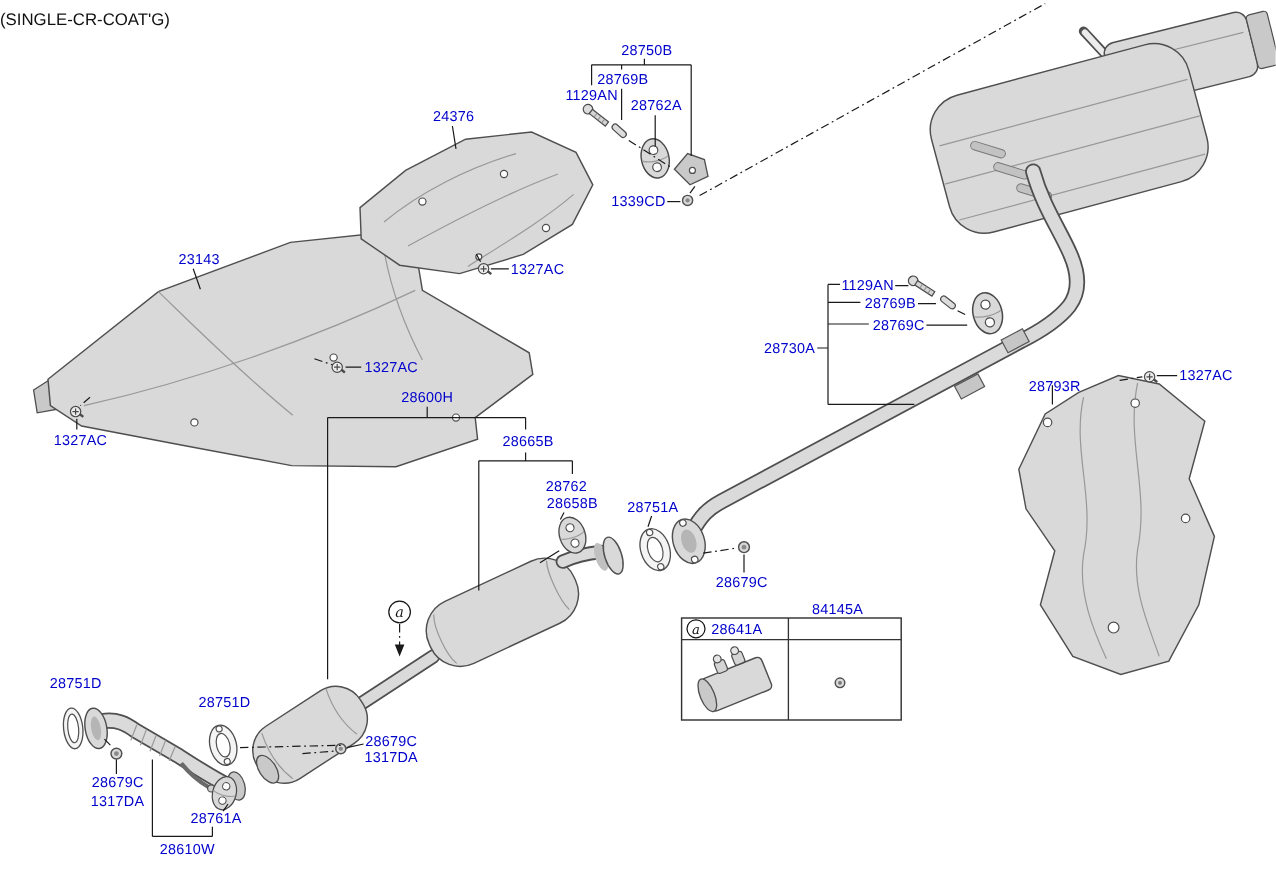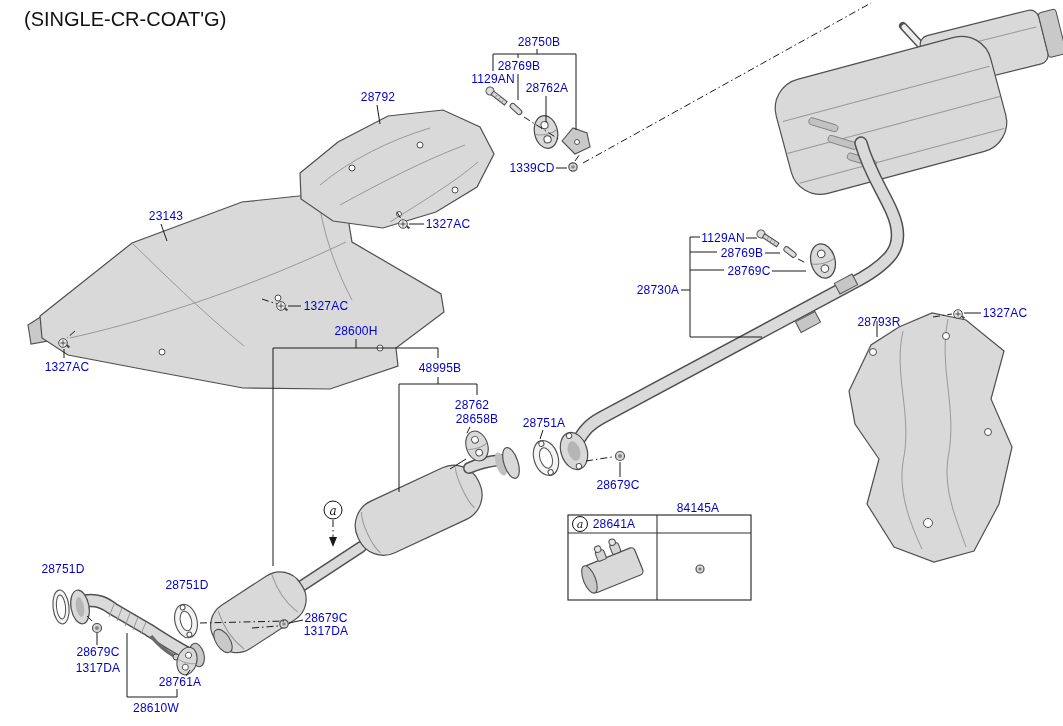--- a/index.html
+++ b/index.html
@@ -1,19 +1,19 @@
 <!DOCTYPE html>
 <html><head>
 <meta charset="utf-8">
 <style>
   html,body{margin:0;padding:0}
   body{width:1063px;height:726px;position:relative;background:#fff;font-family:"Liberation Sans",sans-serif;overflow:hidden}
   svg{position:absolute;left:0;top:0}
   .lbl{position:absolute;transform:translate(-50%,-50%);color:#0000cc;font-size:12px;letter-spacing:.2px;white-space:nowrap}
-  .title{position:absolute;left:24px;top:8px;color:#111;font-size:20px}
+  .title{position:absolute;left:0;top:8px;color:#111;font-size:14px}
   .callout{position:absolute;transform:translate(-50%,-50%);width:17px;height:17px;border:1.3px solid #111;border-radius:50%;
            display:flex;align-items:center;justify-content:center;font:italic 12px "DejaVu Serif",serif;color:#111;background:#fff}
   
   .part{fill:#d9d9d9;stroke:#4f4f4f;stroke-width:1.2}
   .part2{fill:#c9c9c9;stroke:#4f4f4f;stroke-width:1.1}
   .gasket{fill:#f4f4f4;stroke:#4f4f4f;stroke-width:1.1}
   .white{fill:#fff;stroke:#4f4f4f;stroke-width:1}
   .ln{stroke:#1a1a1a;stroke-width:1;fill:none}
   .dash{stroke:#1a1a1a;stroke-width:1;fill:none;stroke-dasharray:7 3 1.5 3}
   .crease{stroke:#989898;stroke-width:1;fill:none}
@@ -243,27 +243,27 @@
   </g>
 </svg>
 
 <div class="title">(SINGLE-CR-COAT'G)</div>
 
 <div class="lbl" style="left:539px;top:42px">28750B</div>
 <div class="lbl" style="left:519px;top:66px">28769B</div>
 <div class="lbl" style="left:493px;top:79px">1129AN</div>
 <div class="lbl" style="left:547px;top:88px">28762A</div>
 <div class="lbl" style="left:532px;top:168px">1339CD</div>
-<div class="lbl" style="left:378px;top:97px">28792</div>
+<div class="lbl" style="left:378px;top:97px">24376</div>
 <div class="lbl" style="left:448px;top:224px">1327AC</div>
 <div class="lbl" style="left:166px;top:216px">23143</div>
 <div class="lbl" style="left:326px;top:306px">1327AC</div>
 <div class="lbl" style="left:67px;top:367px">1327AC</div>
 <div class="lbl" style="left:356px;top:331px">28600H</div>
-<div class="lbl" style="left:440px;top:368px">48995B</div>
+<div class="lbl" style="left:440px;top:368px">28665B</div>
 <div class="lbl" style="left:472px;top:405px">28762</div>
 <div class="lbl" style="left:477px;top:419px">28658B</div>
 <div class="lbl" style="left:544px;top:423px">28751A</div>
 <div class="lbl" style="left:618px;top:485px">28679C</div>
 <div class="lbl" style="left:723px;top:238px">1129AN</div>
 <div class="lbl" style="left:742px;top:253px">28769B</div>
 <div class="lbl" style="left:749px;top:271px">28769C</div>
 <div class="lbl" style="left:658px;top:290px">28730A</div>
 <div class="lbl" style="left:879px;top:322px">28793R</div>
 <div class="lbl" style="left:1005px;top:313px">1327AC</div>

